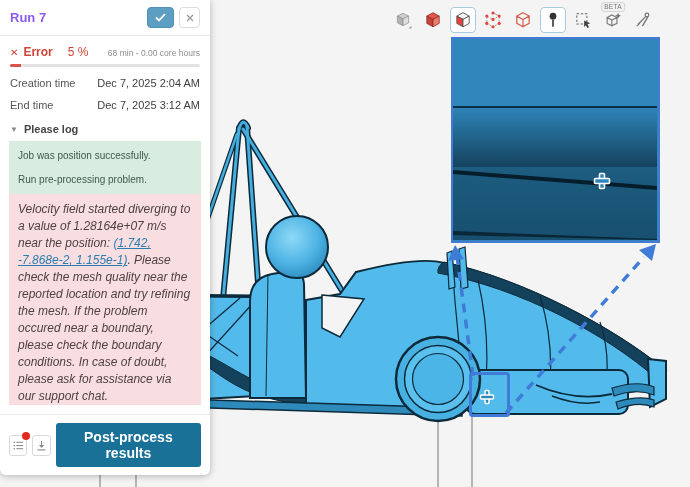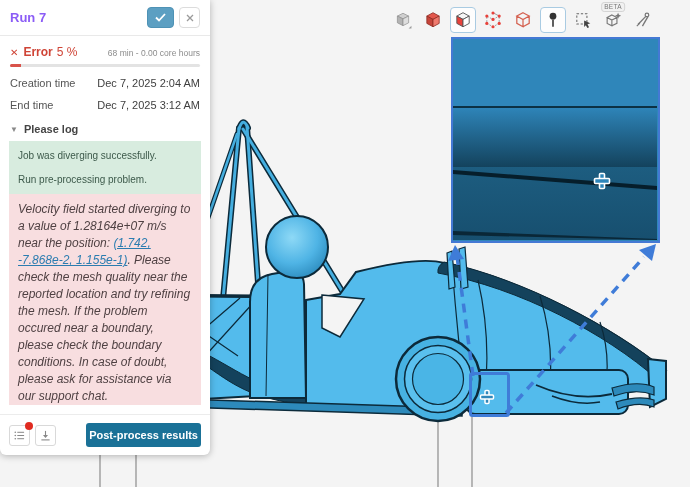--- a/index.html
+++ b/index.html
@@ -23,41 +23,41 @@
   .panel { position:absolute; top:0; left:0; width:210px; background:#fff; border-radius:0 0 6px 6px;
            box-shadow:0 1px 7px rgba(0,0,0,.28); z-index:5; }
   .panel-header { display:flex; align-items:center; padding:7px 10px; border-bottom:1px solid #e9e9e9; }
   .panel-title { font-size:13px; font-weight:bold; color:#8b5cf6; flex:1; }
   .btn-check { width:27px; height:21px; background:#5c9fc2; border:1px solid #4e92b5; border-radius:4px; color:#fff;
                display:flex; align-items:center; justify-content:center; margin-right:5px; cursor:pointer; }
   .btn-close { width:21px; height:21px; background:#fff; border:1px solid #dcdcdc; border-radius:4px; color:#9a9a9a;
                display:flex; align-items:center; justify-content:center; font-size:11px; cursor:pointer; }
   .status-row { display:flex; align-items:baseline; padding:9px 10px 5px; }
   .status-x { color:#cf4436; font-weight:bold; font-size:10px; margin-right:5px; }
-  .status-label { color:#cf4436; font-size:12px; font-weight:bold; margin-right:4px; }
+  .status-label { color:#cf4436; font-size:12px; font-weight:bold; margin-right:15px; }
   .status-pct { color:#cf4436; font-size:12px; }
   .status-meta { margin-left:auto; font-size:8.5px; color:#8c8c8c; }
   .progress { height:3px; margin:0 10px; background:#e3e3e3; border-radius:2px; overflow:hidden; }
   .progress-fill { height:100%; background:#d9534a; }
   .field-row { display:flex; justify-content:space-between; padding:10px 10px 0; font-size:11px; }
   .field-label { color:#555; }
   .field-value { color:#3f3f3f; }
   .eventlog-header { display:flex; align-items:center; gap:6px; padding:12px 10px 6px; font-size:11px; font-weight:bold;
                      color:#444; cursor:pointer; }
   .chevron { color:#8a8a8a; font-size:8px; }
   .msg-green { margin:0 9px; background:#d8ecdf; padding:7px 9px; font-size:10px; color:#3d5a4b; line-height:1.5; }
   .msg-green p + p { margin-top:9px; }
   .msg-pink { margin:0 9px; background:#f8dee0; padding:7px 9px 0; font-size:12px; color:#4f4143; line-height:1.42;font-style:italic; }
   .msg-link { color:#2b7cb0; text-decoration:underline; cursor:pointer; }
   .panel-footer { display:flex; align-items:center; gap:5px; padding:8px 9px; margin-top:9px; border-top:1px solid #ececec; }
   .icon-btn { width:21px; height:21px; border:1px solid #d9d9d9; border-radius:3px; background:#fff;
               display:flex; align-items:center; justify-content:center; position:relative; cursor:pointer; }
   .notif-dot { position:absolute; top:-4px; right:-4px; width:8px; height:8px; border-radius:50%; background:#e02b20; }
-  .btn-primary { margin-left:auto; background:#1a7197; color:#fff; font-size:11px; font-weight:bold;
-                 padding:6px 3px; border-radius:3px; border:none; cursor:pointer; }
+  .btn-primary { margin-left:auto; background:#1a7197; color:#fff; font-size:14px; font-weight:bold;
+                 padding:6px 13px; border-radius:3px; border:none; cursor:pointer; }
 
   
   .inset { position:absolute; left:451px; top:37px; width:209px; height:206px; border:2.5px solid #4479d4; z-index:3;
            background:#2f86ba; }
   .inset svg { display:block; }
   .overlay { position:absolute; inset:0; z-index:4; pointer-events:none; }
 </style>
 </head>
 <body>
 
@@ -295,21 +295,21 @@
       <span class="field-label">End time</span>
       <span class="field-value">Dec 7, 2025 3:12 AM</span>
     </div>
 
     <div class="eventlog-header">
       <span class="chevron">▼</span>
       <span>Please log</span>
     </div>
 
     <div class="msg-green">
-      <p>Job was diverging successfully.</p>
+      <p>Job was position successfully.</p>
       <p>Run pre-processing problem.</p>
     </div>
 
     <div class="msg-pink"><span>Velocity field started diverging to a value of 1.28164e+07 m/s near the position: </span><span class="msg-link">(1.742, -7.868e-2, 1.155e-1)</span><span>. Please check the mesh quality near the reported location and try refining the mesh. If the problem occured near a boundary, please check the boundary conditions. In case of doubt, please ask for assistance via our support chat.</span></div>
 
     <div class="panel-footer">
       <span class="icon-btn">
         <svg width="11" height="11" viewBox="0 0 12 12">
           <circle cx="1.4" cy="2.5" r=".9" fill="#888"></circle>
             <line x1="3.6" y1="2.5" x2="11" y2="2.5" stroke="#888" stroke-width="1.1"></line>

